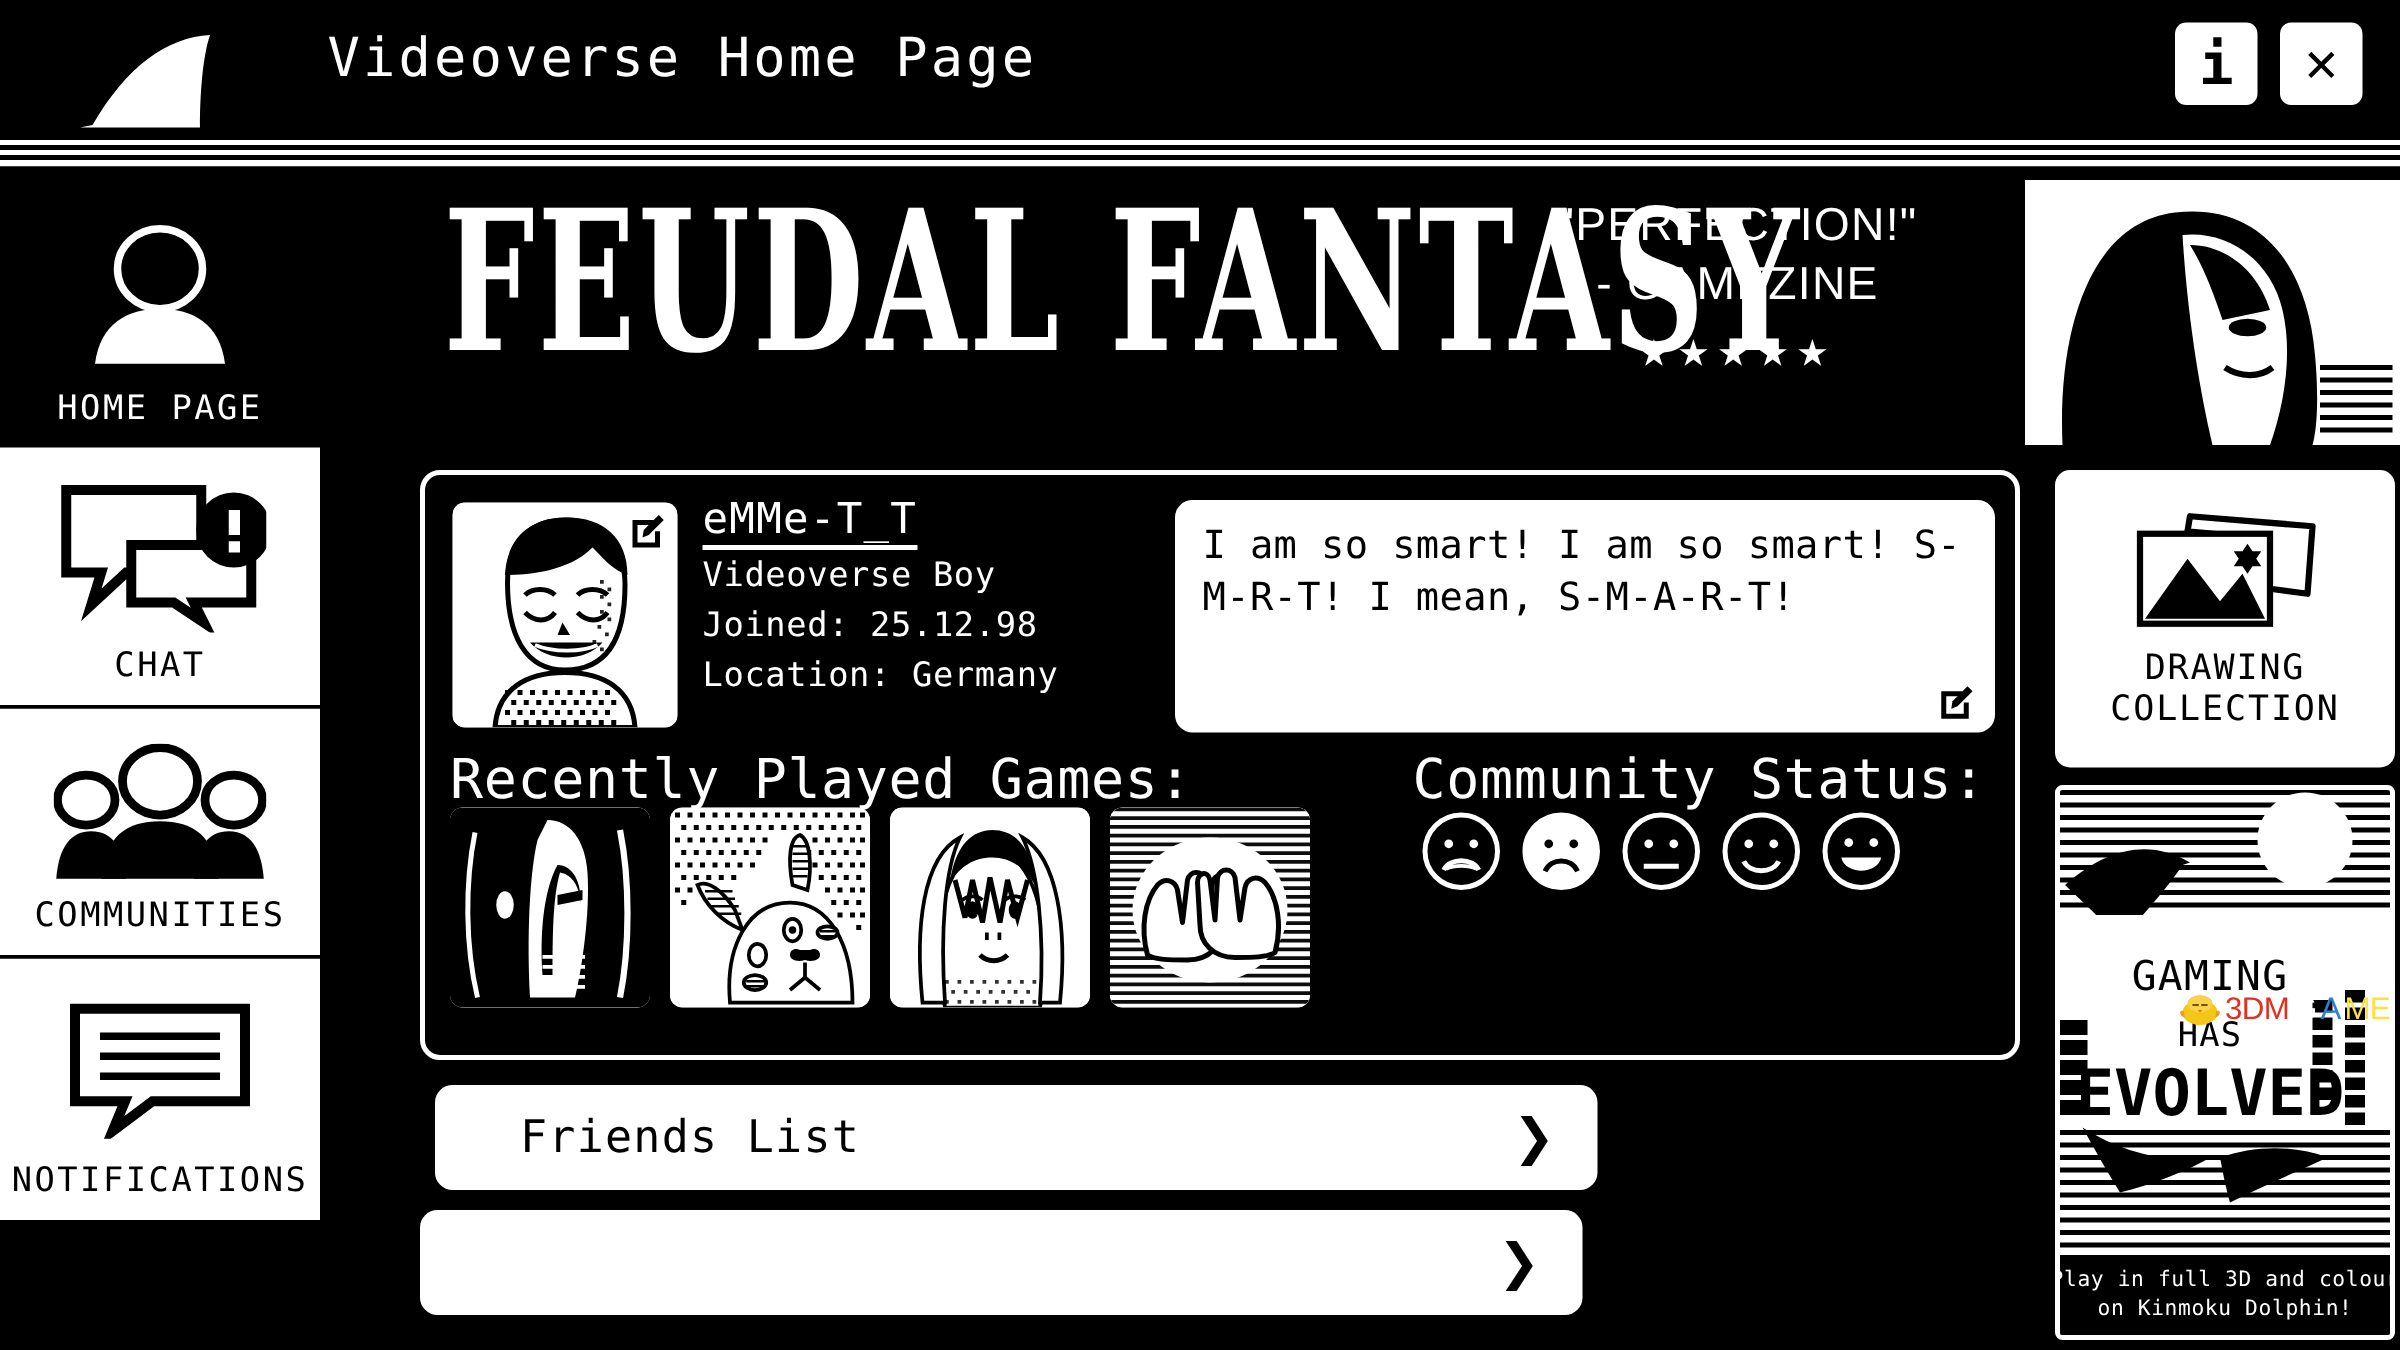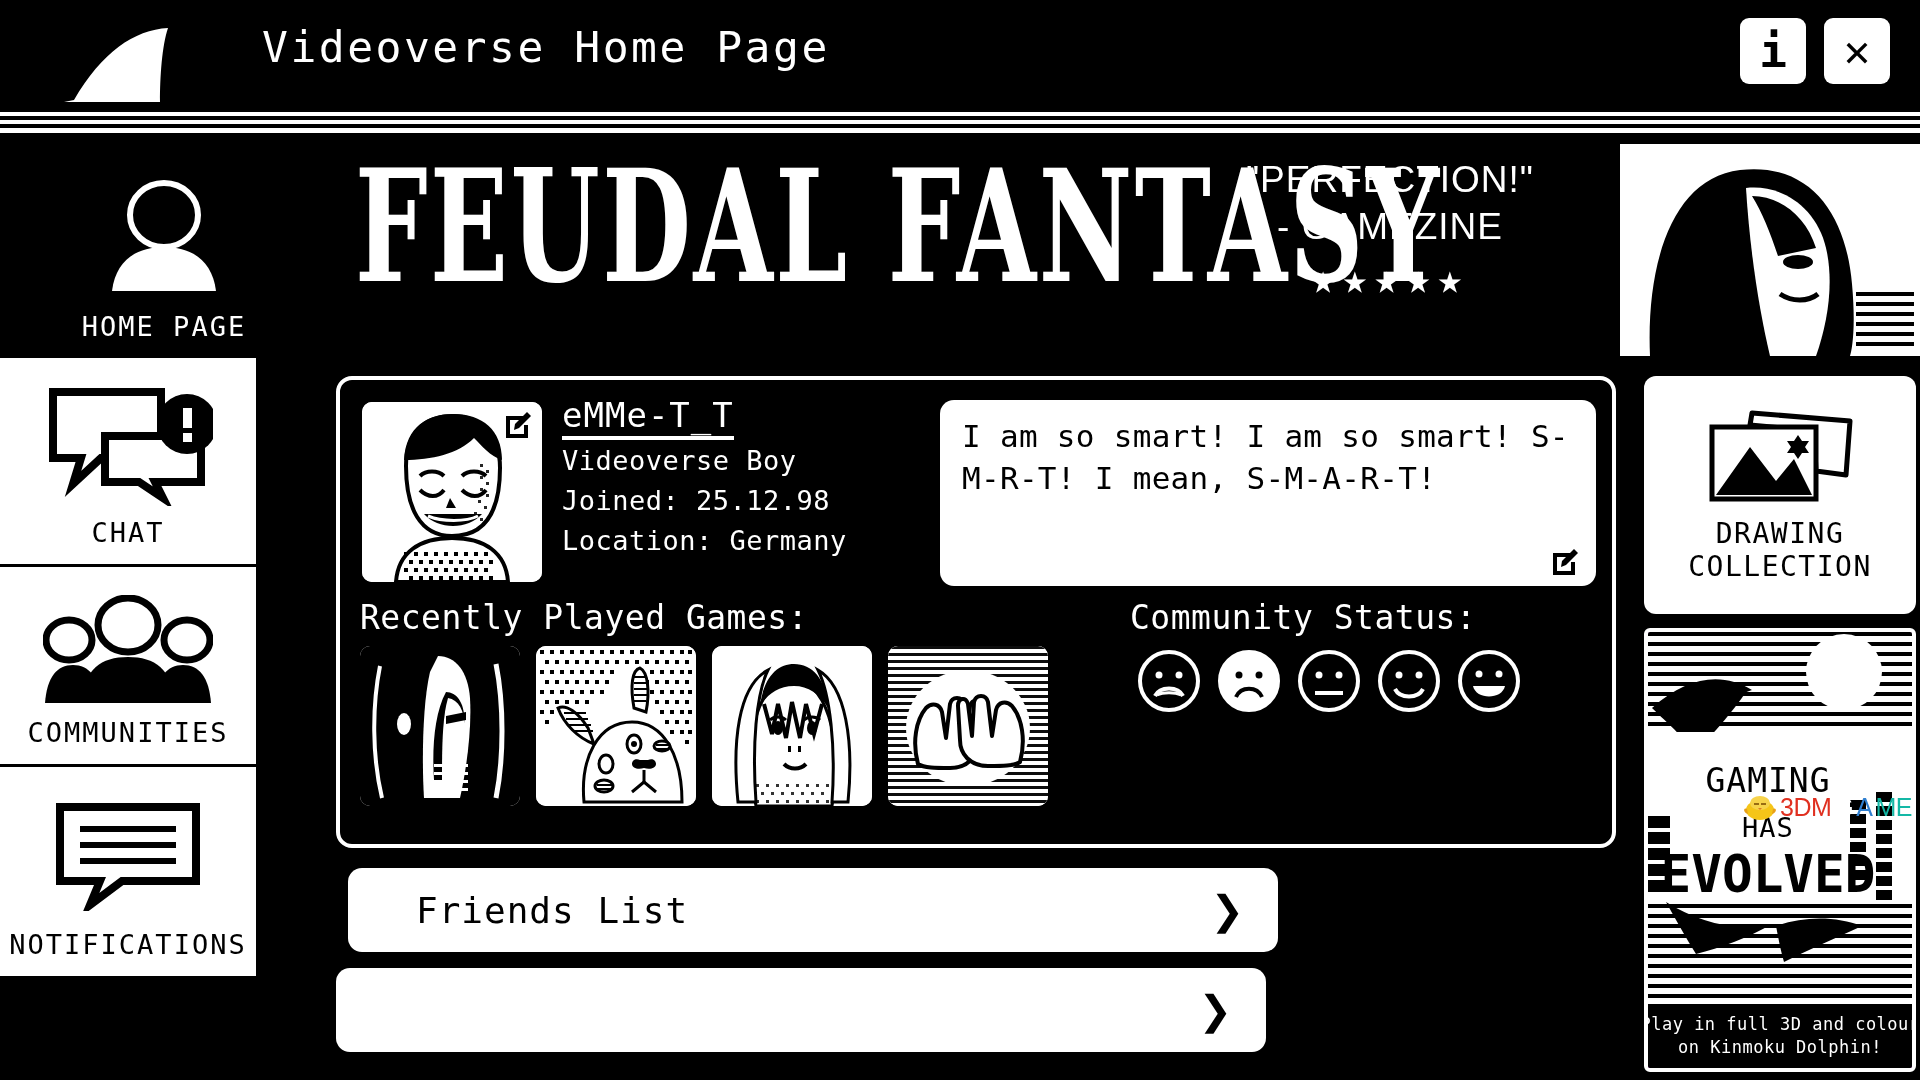--- a/index.html
+++ b/index.html
@@ -87,21 +87,21 @@
   .nav-item {
     width: 256px;
     display: flex;
     flex-direction: column;
     align-items: center;
     justify-content: flex-start;
     cursor: pointer;
     padding-top: 14px;
     padding-bottom: 10px;
   }
-  .nav-item.active { background: #000; color: #fff; height: 218px; margin-left: 36px; }
+  .nav-item.active { background: #000; color: #fff; height: 218px; }
   .nav-item.plain  { background: #fff; color: #000; }
   .nav-item.plain + .nav-item.plain { border-top: 3px solid #000; }
   #nav-communities { height: 200px; }
   #nav-chat        { height: 206px; }
   #nav-notifications { height: 212px; }
 
   .nav-icon {
     flex: 1 1 auto;
     display: flex;
     align-items: center;
@@ -229,21 +229,21 @@
   }
   .status-edit {
     position: absolute;
     right: 12px; bottom: 8px;
     width: 34px; height: 34px;
     cursor: pointer;
   }
 
   .section-label {
     position: absolute;
-    font-size: 33px;
+    font-size: 44px;
     letter-spacing: 0.5px;
     color: #fff;
     white-space: nowrap;
   }
   #rpg-label { left: 20px; top: 218px; }
   #cs-label  { left: 790px; top: 218px; }
 
   .games-row {
     position: absolute;
     left: 20px; top: 266px;
@@ -362,21 +362,21 @@
   }
   #watermark .wm-text {
     font-family: "Liberation Sans", sans-serif;
     font-size: 25px;
     font-weight: normal;
     letter-spacing: -0.5px;
   }
   .wm-3dm { color: #e03020; }
   .wm-g   { color: #ffffff; }
   .wm-a   { color: #2f7fd0; }
-  .wm-me  { color: #14b8a6; }
+  .wm-me  { color: #fde047; }
 </style>
 </head>
 <body>
 
 <div id="app">
 
   <div id="titlebar">
 
     <div class="fin">
       <svg width="108" height="78" viewBox="0 0 108 78">

